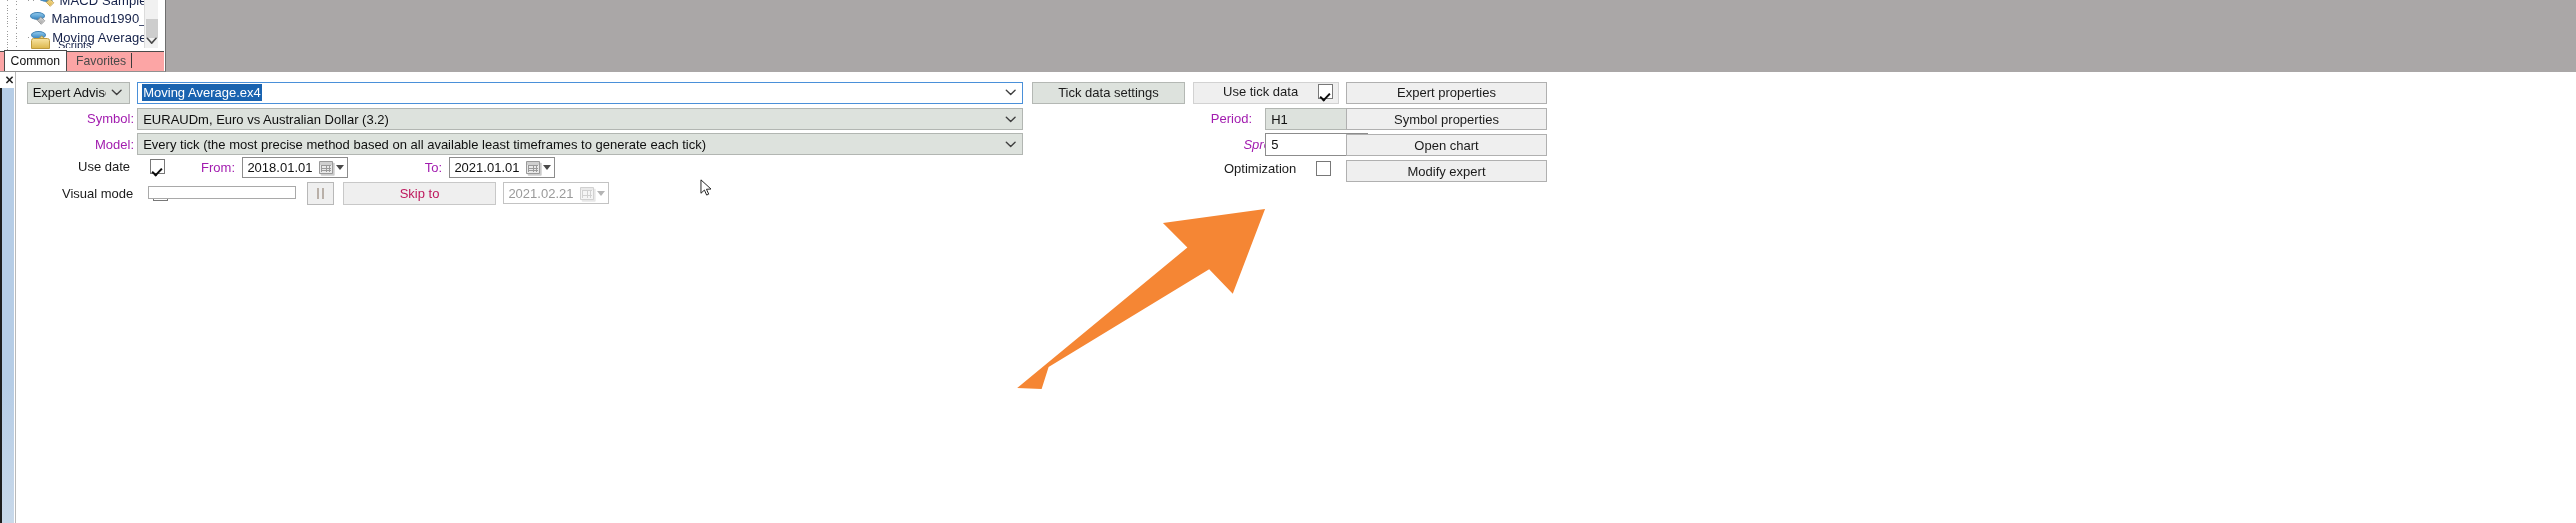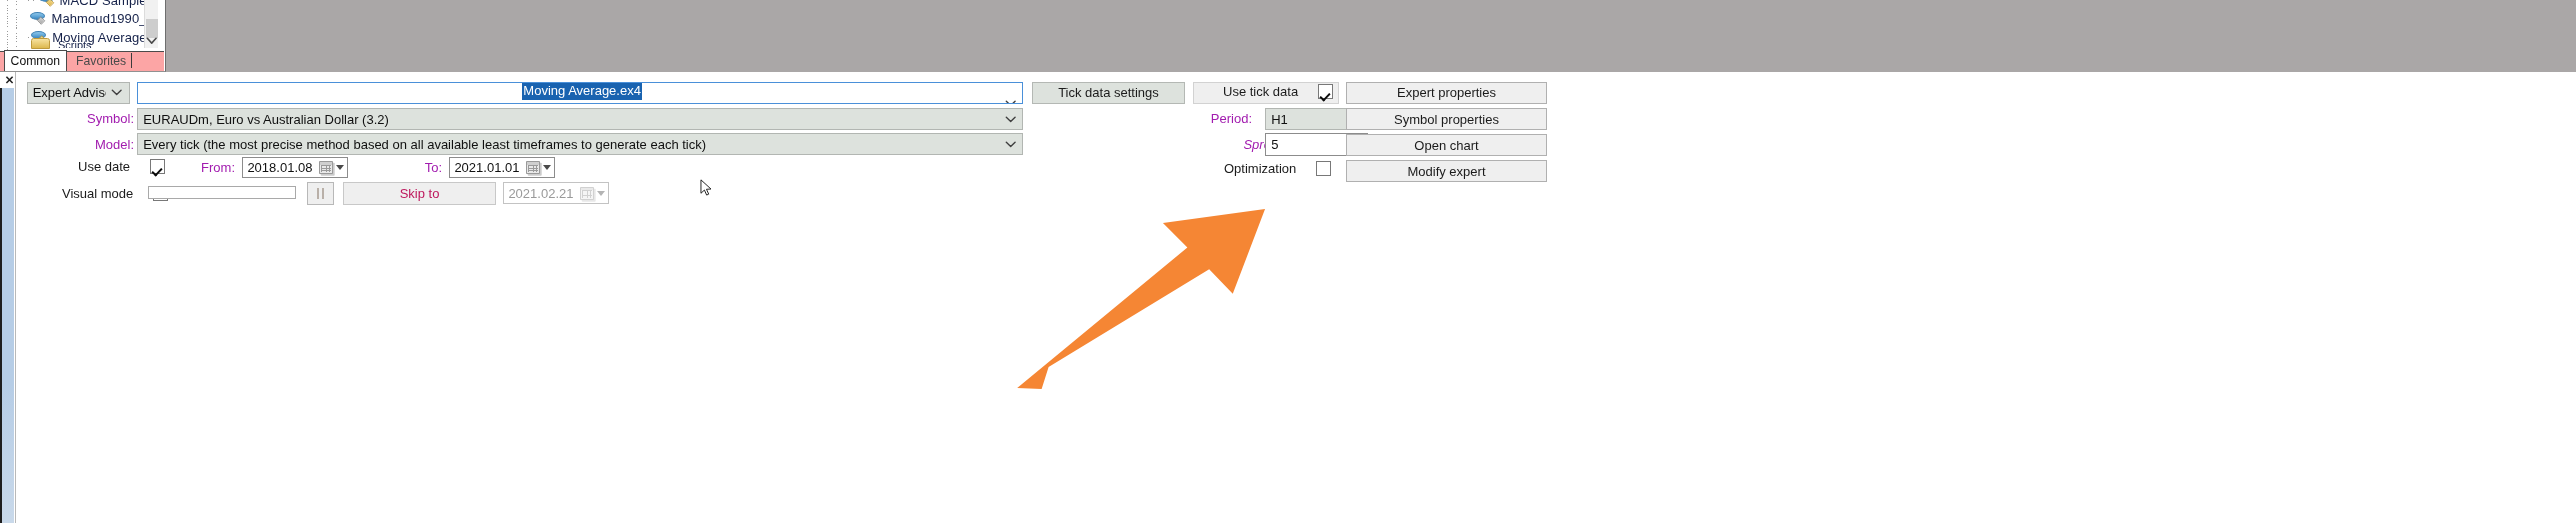--- a/index.html
+++ b/index.html
@@ -137,21 +137,21 @@
     padding-left:5.2px; white-space:nowrap; overflow:hidden;
   }
   .combo-white .cv { flex:1; }
   .combo-white .chev { width:23px; display:flex; align-items:center; justify-content:center; flex:none; }
 
   .field {
     position:absolute; background:#ffffff; border:0.9px solid #8c8c8c;
     display:flex; align-items:center; font-size:13px; color:#111;
     padding-left:4.4px; white-space:nowrap; overflow:hidden;
   }
-  .field.sel-blue { border:0.9px solid #4a90d9; background:#ffffff; padding-left:3.5px;flex-direction:column; }
+  .field.sel-blue { border:0.9px solid #4a90d9; background:#ffffff; padding-left:3.5px; }
   .field.sel-blue .seltext { background:#1963b0; color:#ffffff; padding:0.9px 0.9px 1.7px 1.7px; }
   .field.disabled { color:#9a9a9a; }
 
   .field .cal {
     margin-left:auto; display:flex; align-items:center; gap:2.6px;
     padding-right:3.5px; flex:none;
   }
   .cal-ico {
     width:14px; height:13px; background:#e9e9e9; border:0.9px solid #9a9a9a;
     position:relative; border-radius:0.9px;
@@ -320,21 +320,21 @@
         </span>
       </div>
 
       <div class="chk-wrap" style="left:62px; top:87px;">
         <span>Use date</span>
         <span class="chk checked"></span>
       </div>
 
       <div class="lbl r" style="left:154px; top:88px; width:65px;">From:</div>
       <div class="field" style="left:226px; top:85px; width:106px; height:21px;">
-        <span>2018.01.08</span>
+        <span>2018.01.01</span>
         <span class="cal">
           <span class="cal-ico"></span>
           <span class="cal-dn"></span>
         </span>
       </div>
 
       <div class="lbl r" style="left:375px; top:88px; width:51px;">To:</div>
       <div class="field" style="left:433px; top:85px; width:106px; height:21px;">
         <span>2021.01.01</span>
         <span class="cal">

